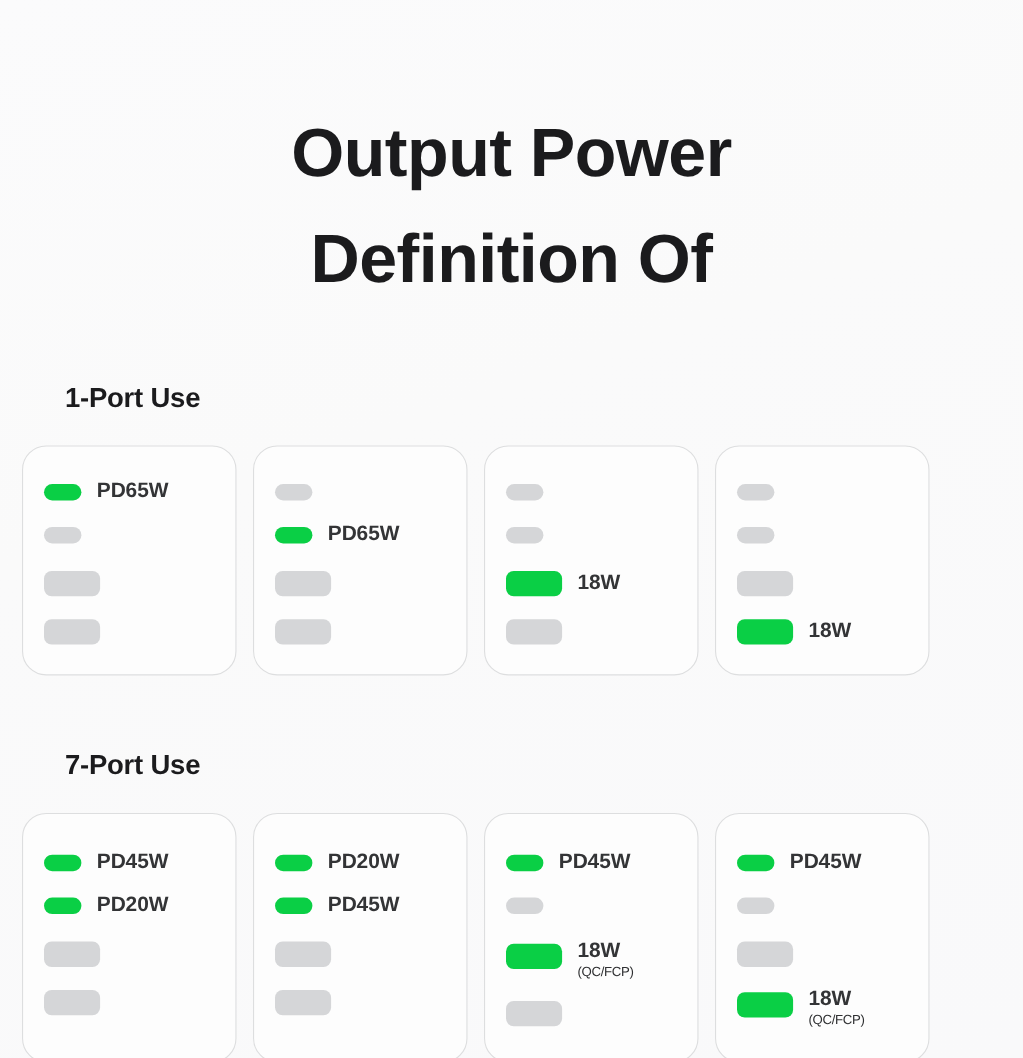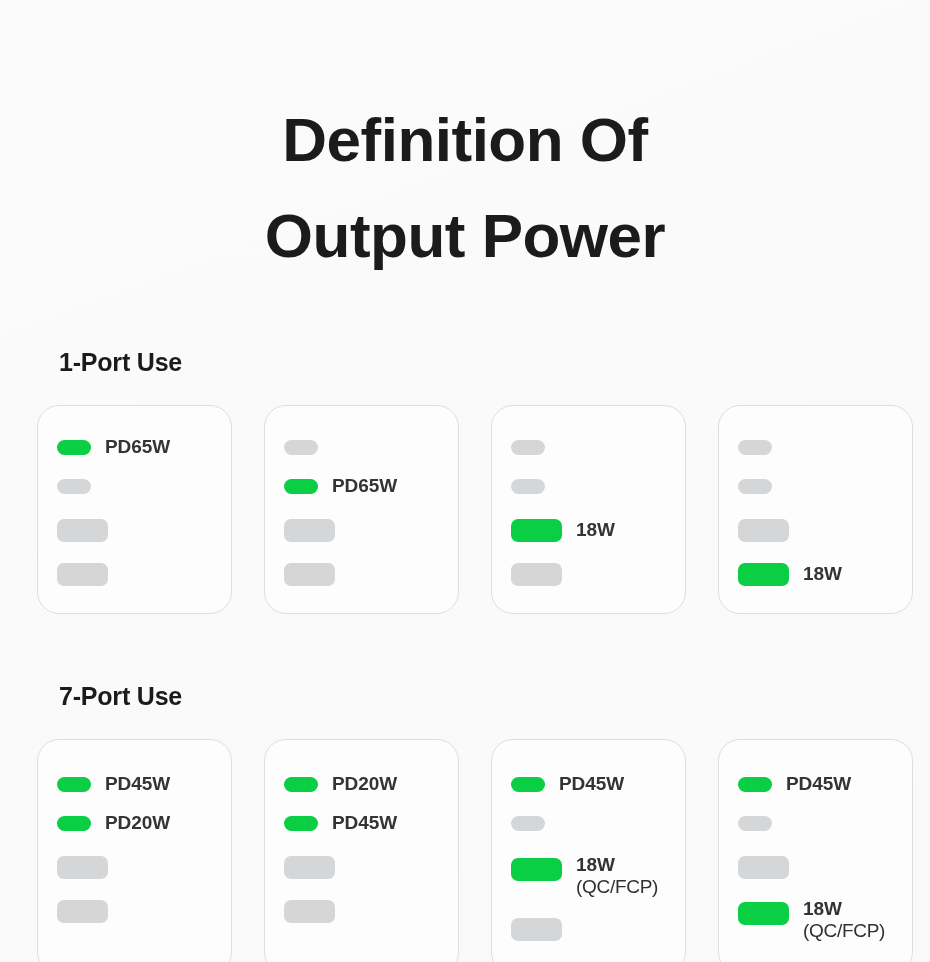--- a/index.html
+++ b/index.html
@@ -52,23 +52,22 @@
     font-size: 25px;
     font-weight: 700;
     letter-spacing: -0.2px;
     color: #1b1b1d;
     margin-left: 59px;
     margin-bottom: 28px;
   }
 
   .card-row {
     display: flex;
-    gap: 32px;
+    gap: 15px;
     padding-left: 20px;
-    justify-content: center;
   }
 
   
   .card {
     width: 195px;
     background: #fdfdfd;
     border: 1.6px solid #dddedf;
     border-radius: 22px;
     padding: 28px 0 26px 19px;
     display: flex;
@@ -115,41 +114,41 @@
     font-size: 19px;
     font-weight: 700;
     color: #333436;
     letter-spacing: -0.1px;
     white-space: nowrap;
     line-height: 1.18;
   }
 
   .port-label .sub {
     display: block;
-    font-size: 19px;
+    font-size: 12px;
     font-weight: 500;
     letter-spacing: -0.3px;
     color: #2f3032;
   }
 
   .port-row.has-sub { align-items: flex-start; }
   .port-row.has-sub .port { margin-top: 4px; }
 
   
   .card .port-row + .port-row { margin-top: 0px; }
   .card .port-row.typea-row { margin-top: 5px; }
 </style>
 </head>
 <body>
 
 <div class="page">
 
   <div class="title-block">
+    <div class="title-line">Output Power</div>
     <div class="title-line">Definition Of</div>
-    <div class="title-line">Output Power</div>
   </div>
 
   <div class="section section-1">
     <div class="section-heading">1-Port Use</div>
     <div class="card-row" id="row-0">
         <div class="card">
           <div class="port-row">
             <span class="port typec on"></span>
             <span class="port-label">PD65W</span>
           </div>

